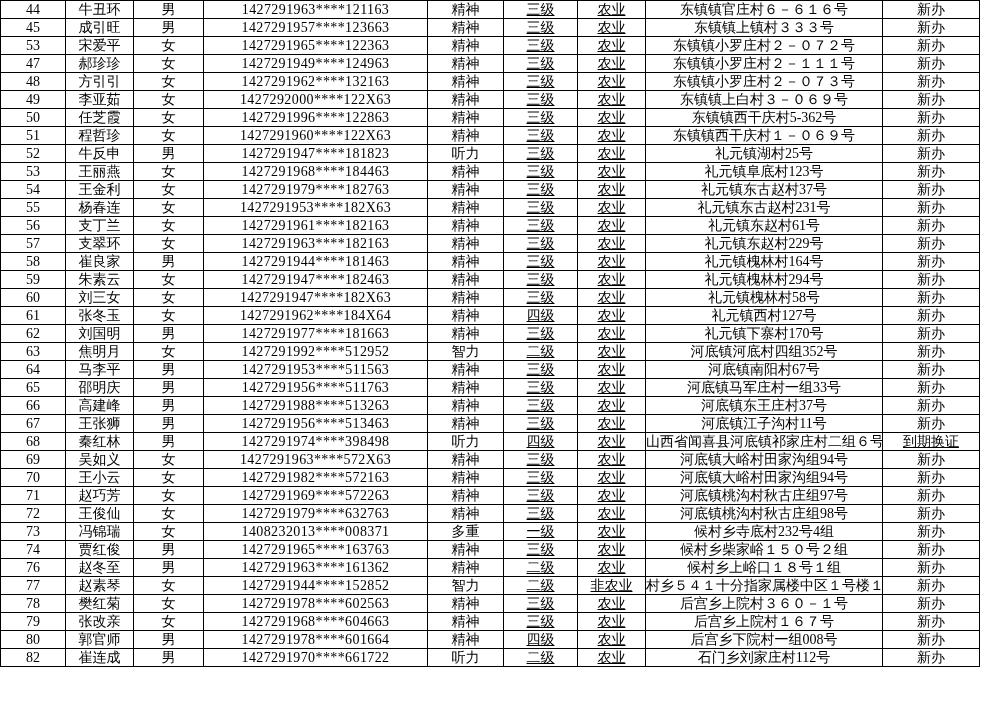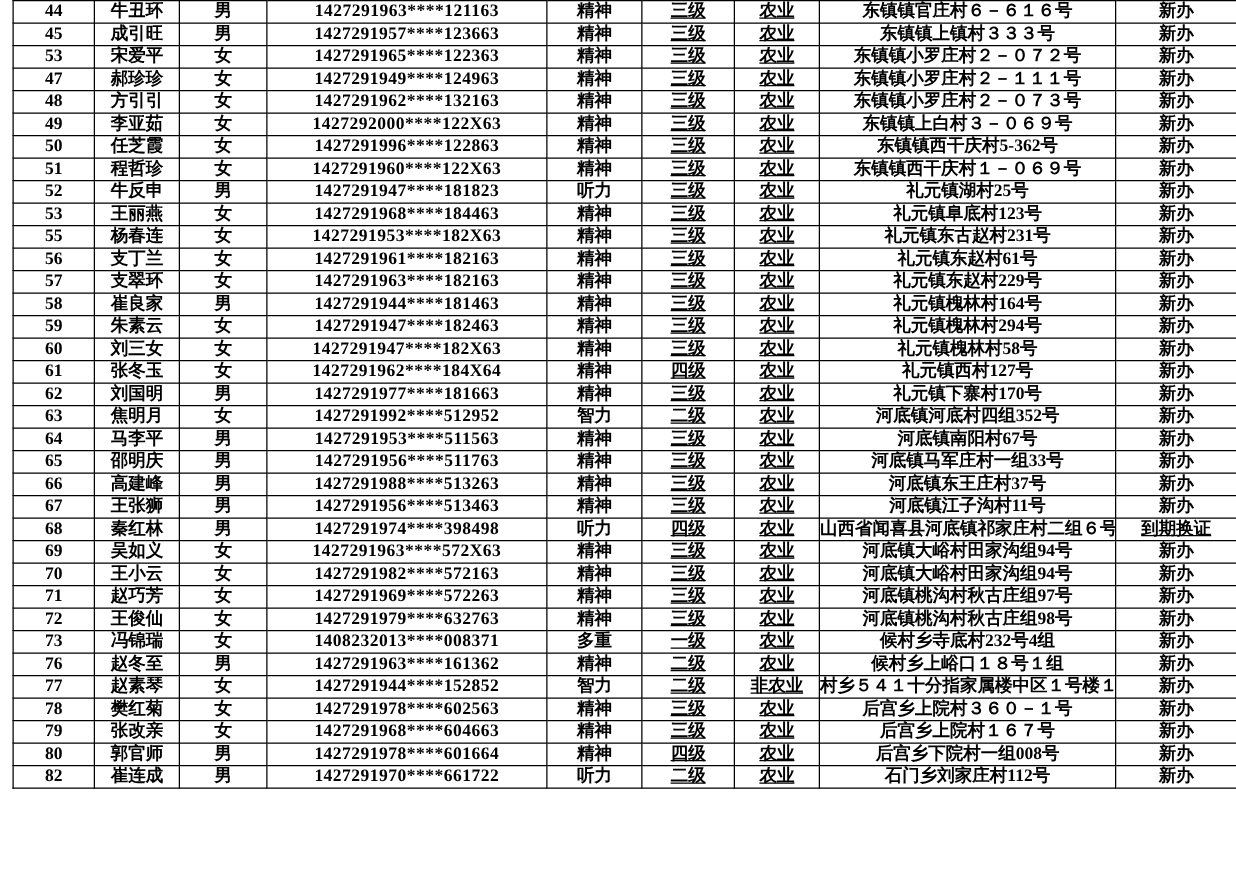--- a/index.html
+++ b/index.html
@@ -8,22 +8,20 @@
     background: #ffffff;
   }
   body {
     width: 989px;
     height: 703px;
     overflow: hidden;
     font-family: "Liberation Serif", "DejaVu Serif", serif;
     color: #000000;
   }
   .sheet {
-    padding-left: 10px;
-    font-weight: bold;
   }
   table.grid {
     border-collapse: collapse;
     table-layout: fixed;
     width: 979px;
   }
   table.grid td {
     border: 1px solid #000000;
     height: 17px;
     line-height: 17px;
@@ -159,20 +157,31 @@
     <td class="c-name">王丽燕</td>
     <td class="c-gender">女</td>
     <td class="c-id">1427291968****184463</td>
     <td class="c-type">精神</td>
     <td class="c-level u">三级</td>
     <td class="c-household u">农业</td>
     <td class="c-address">礼元镇阜底村123号</td>
     <td class="c-status">新办</td>
   </tr>
         <tr>
+    <td class="c-no">54</td>
+    <td class="c-name">王金利</td>
+    <td class="c-gender">女</td>
+    <td class="c-id">1427291979****182763</td>
+    <td class="c-type">精神</td>
+    <td class="c-level u">三级</td>
+    <td class="c-household u">农业</td>
+    <td class="c-address">礼元镇东古赵村37号</td>
+    <td class="c-status">新办</td>
+  </tr>
+        <tr>
     <td class="c-no">55</td>
     <td class="c-name">杨春连</td>
     <td class="c-gender">女</td>
     <td class="c-id">1427291953****182X63</td>
     <td class="c-type">精神</td>
     <td class="c-level u">三级</td>
     <td class="c-household u">农业</td>
     <td class="c-address">礼元镇东古赵村231号</td>
     <td class="c-status">新办</td>
   </tr>
@@ -365,20 +374,31 @@
   </tr>
         <tr>
     <td class="c-no">73</td>
     <td class="c-name">冯锦瑞</td>
     <td class="c-gender">女</td>
     <td class="c-id">1408232013****008371</td>
     <td class="c-type">多重</td>
     <td class="c-level u">一级</td>
     <td class="c-household u">农业</td>
     <td class="c-address">候村乡寺底村232号4组</td>
+    <td class="c-status">新办</td>
+  </tr>
+        <tr>
+    <td class="c-no">74</td>
+    <td class="c-name">贾红俊</td>
+    <td class="c-gender">男</td>
+    <td class="c-id">1427291965****163763</td>
+    <td class="c-type">精神</td>
+    <td class="c-level u">三级</td>
+    <td class="c-household u">农业</td>
+    <td class="c-address">候村乡柴家峪１５０号２组</td>
     <td class="c-status">新办</td>
   </tr>
         <tr>
     <td class="c-no">76</td>
     <td class="c-name">赵冬至</td>
     <td class="c-gender">男</td>
     <td class="c-id">1427291963****161362</td>
     <td class="c-type">精神</td>
     <td class="c-level u">二级</td>
     <td class="c-household u">农业</td>

